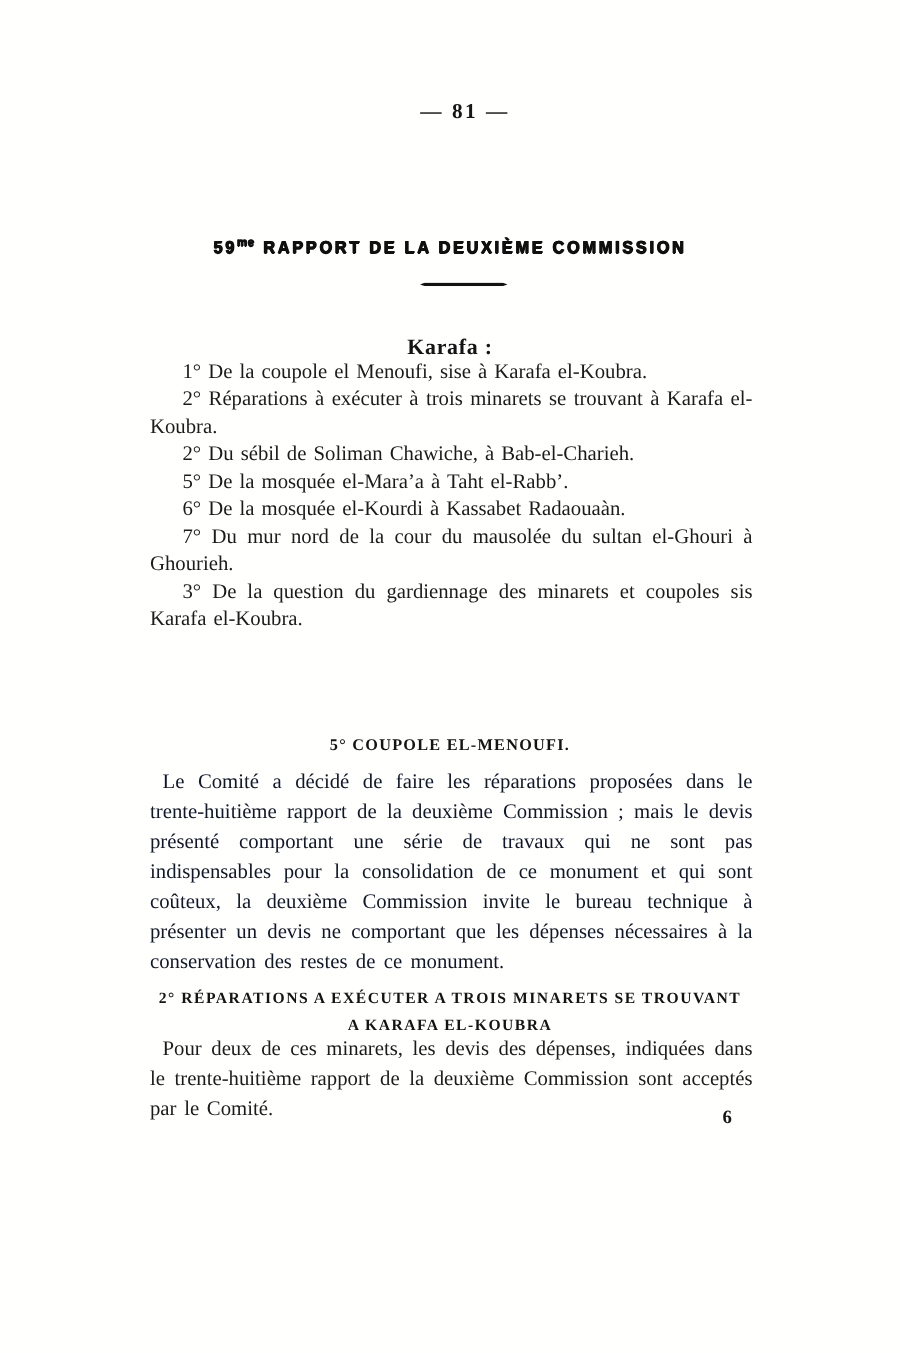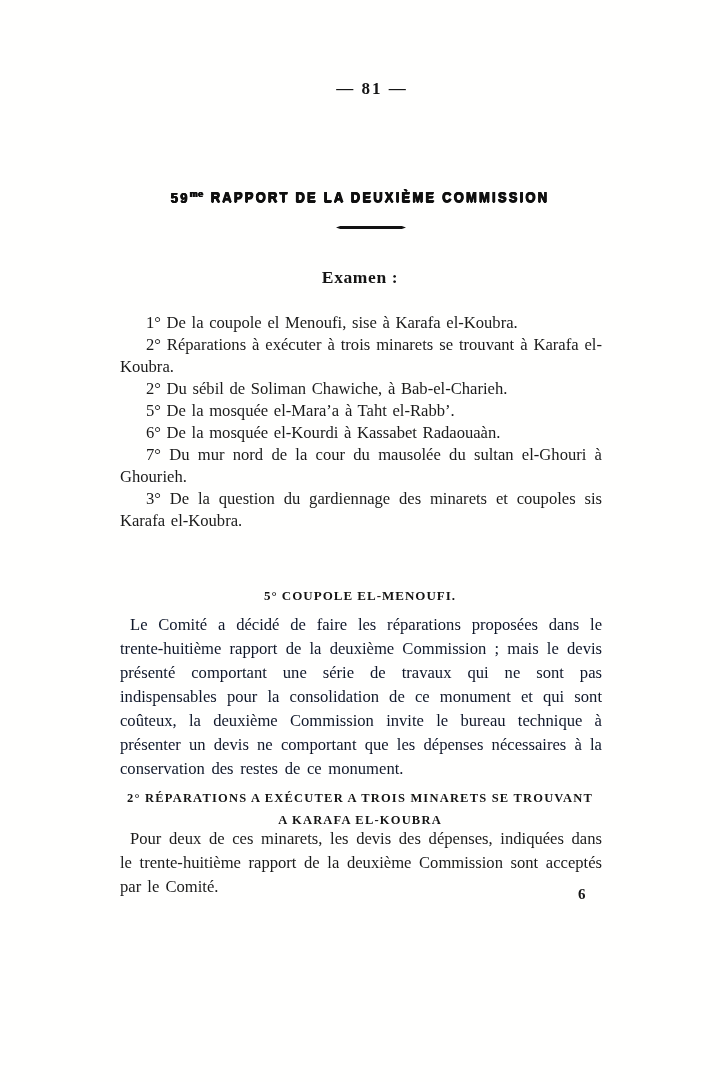--- a/index.html
+++ b/index.html
@@ -64,21 +64,21 @@
     left: 0;
     width: 720px;
     text-align: center;
     font-size: 17.5px;
     font-weight: bold;
     letter-spacing: 0.6px;
     color: #141414;
   }
   .examen-list {
     position: absolute;
-    top: 312px;
+    top: 286px;
     left: 120px;
     width: 482px;
   }
   .examen-list p {
     margin: 0;
     font-size: 16.6px;
     line-height: 22px;
     text-align: justify;
     text-indent: 26px;
     color: #1b1b1b;
@@ -148,21 +148,21 @@
 <div class="page">
 
   <div class="folio">— 81 —</div>
 
   <div class="report-title">
     <span class="num">59</span><span class="sup">me</span><span class="rest">RAPPORT DE LA DEUXIÈME COMMISSION</span>
   </div>
 
   <div class="divider-rule"></div>
 
-  <div class="examen-heading">Examen :</div>
+  <div class="examen-heading">Karafa :</div>
 
   <div class="examen-list">
     <p>1° De la coupole el Menoufi, sise à Karafa el-Koubra.</p>
     <p>2° Réparations à exécuter à trois minarets se trouvant à Karafa el-Koubra.</p>
     <p>2° Du sébil de Soliman Chawiche, à Bab-el-Charieh.</p>
     <p>5° De la mosquée el-Mara’a à Taht el-Rabb’.</p>
     <p>6° De la mosquée el-Kourdi à Kassabet Radaouaàn.</p>
     <p>7° Du mur nord de la cour du mausolée du sultan el-Ghouri à Ghourieh.</p>
     <p>3° De la question du gardiennage des minarets et coupoles sis Karafa el-Koubra.</p>
   </div>

